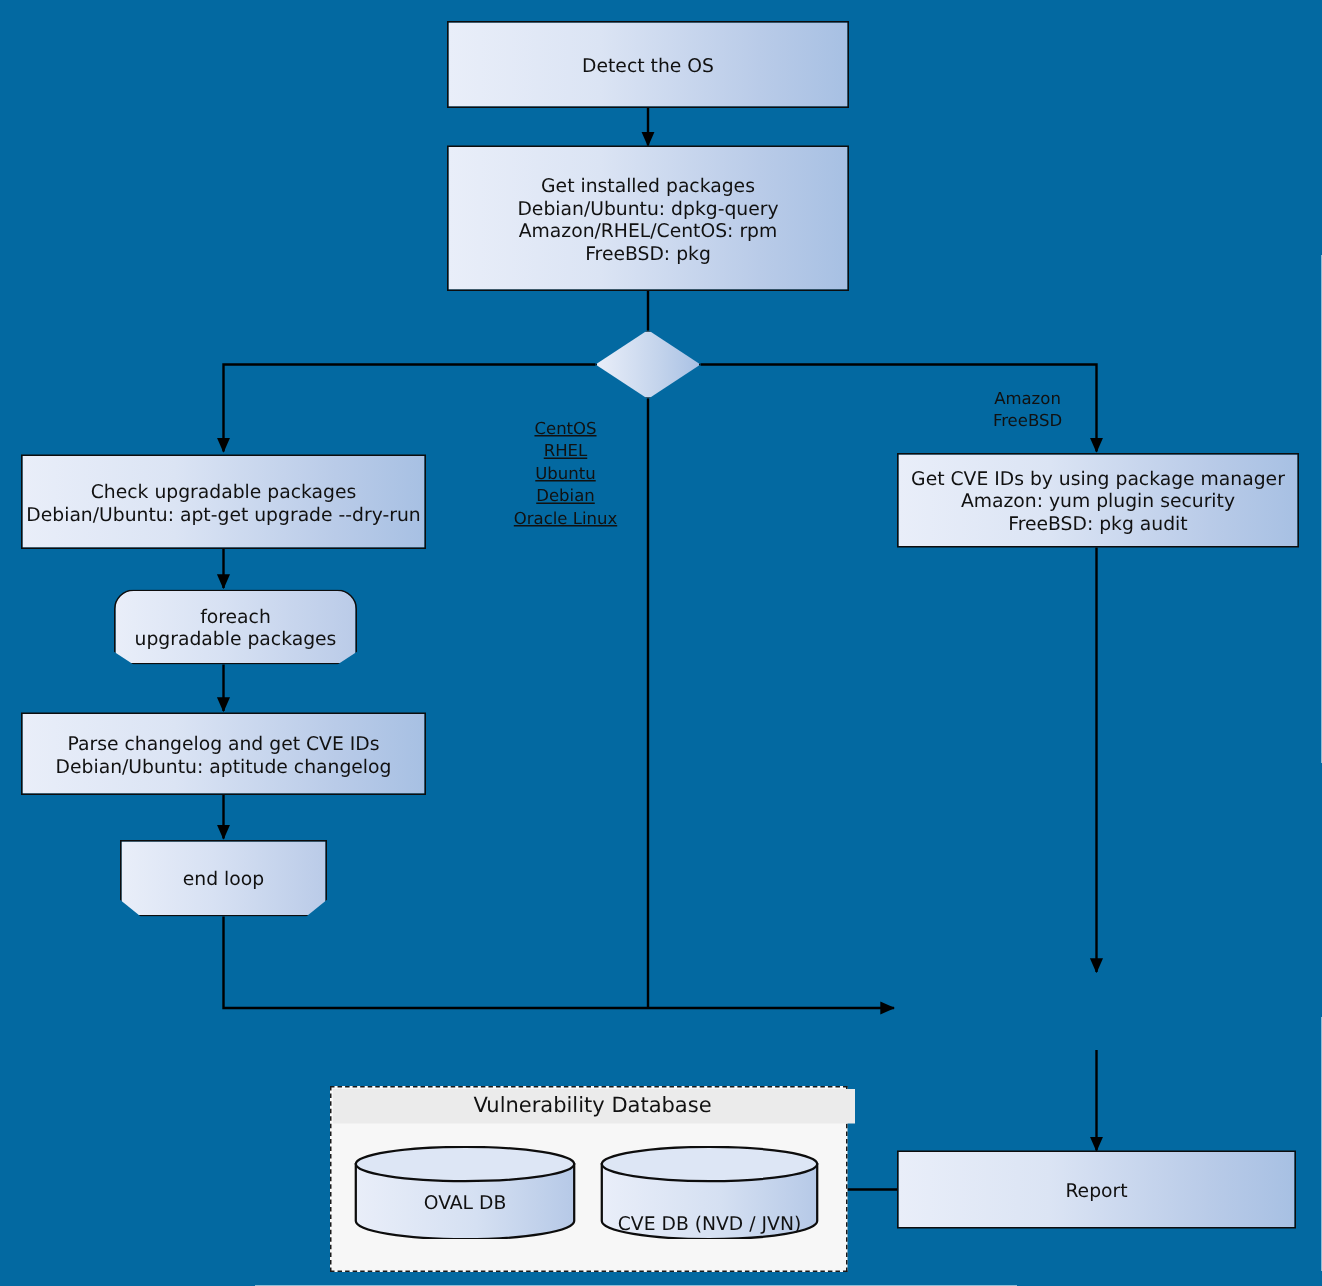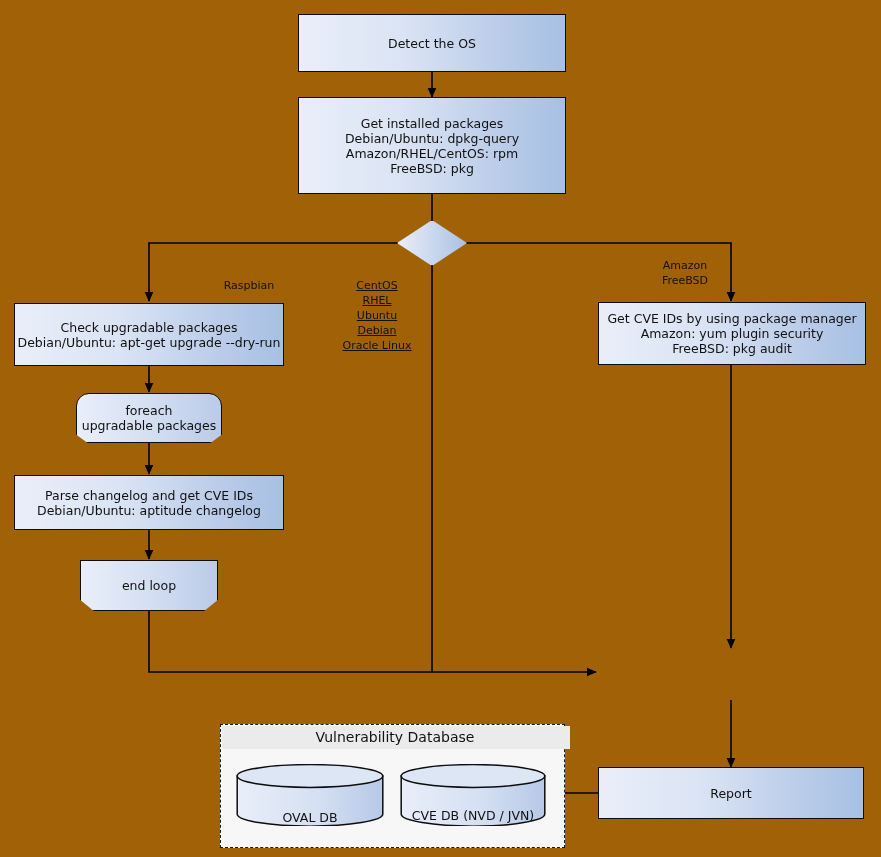--- a/index.html
+++ b/index.html
@@ -8,21 +8,21 @@
     background: #ffffff;
   }
   body {
     font-family: "DejaVu Sans", sans-serif;
   }
   #canvas {
     position: relative;
     width: 881px;
     height: 857px;
     overflow: hidden;
-    background: #a16207;
+    background: #0369a1;
   }
   #edges {
     position: absolute;
     left: 0;
     top: 0;
     width: 881px;
     height: 857px;
     pointer-events: none;
   }
 
@@ -160,43 +160,40 @@
     <span>Get installed packages
 Debian/Ubuntu: dpkg-query
 Amazon/RHEL/CentOS: rpm
 FreeBSD: pkg</span>
   </div>
 
   <div class="node diamond" style="left:397px; top:220px; width:70px; height:46px;">
     <span></span>
   </div>
 
-  <div class="edge-label" style="left:159px; top:263px; width:180px;">
-    <span>Raspbian</span>
-  </div>
 
   <div class="edge-label" style="left:303px; top:263px; width:148px;text-decoration:underline;">
     <span>CentOS
 RHEL
 Ubuntu
 Debian
 Oracle Linux</span>
   </div>
 
   <div class="edge-label" style="left:611px; top:243px; width:148px;">
     <span>Amazon
 FreeBSD</span>
   </div>
 
   <div class="node proc" style="left:14px; top:303px; width:270px; height:63px;">
     <span>Check upgradable packages
 Debian/Ubuntu: apt-get upgrade --dry-run</span>
   </div>
 
-  <div class="node loop-start" style="left:76px; top:393px; width:146px; height:50px;">
+  <div class="node loop-start" style="left:76px; top:393px; width:162px; height:50px;">
     <span>foreach
 upgradable  packages</span>
   </div>
 
   <div class="node proc" style="left:14px; top:475px; width:270px; height:55px;">
     <span>Parse changelog and get  CVE IDs
 Debian/Ubuntu: aptitude changelog</span>
   </div>
 
   <div class="node loop-end" style="left:80px; top:560px; width:138px; height:51px;">
@@ -225,21 +222,21 @@
       <defs>
         <linearGradient id="cylg1" x1="0" y1="0" x2="1" y2="0">
           <stop offset="0%" stop-color="#e9eef9"></stop>
           <stop offset="55%" stop-color="#d5e0f2"></stop>
           <stop offset="100%" stop-color="#b6c9e7"></stop>
         </linearGradient>
       </defs>
       <path d="M 1.2,12 L 1.2,50 A 72,12 0 0 0 146.8,50 L 146.8,12 Z" fill="url(#cylg1)" stroke="#0d0d0d" stroke-width="1.5"></path>
       <ellipse cx="74" cy="12" rx="72.8" ry="11.4" fill="#dde6f5" stroke="#0d0d0d" stroke-width="1.5"></ellipse>
     </svg>
-    <div class="cyl-label" style="padding-top:22px;">
+    <div class="cyl-label" style="padding-top:6px;">
       <span>OVAL DB</span>
     </div>
   </div>
 
   <div class="cyl" style="left:400px; top:764px; width:146px; height:62px;">
     <svg width="146" height="62" viewBox="0 0 146 62">
       <defs>
         <linearGradient id="cylg2" x1="0" y1="0" x2="1" y2="0">
           <stop offset="0%" stop-color="#e9eef9"></stop>
           <stop offset="55%" stop-color="#d5e0f2"></stop>

